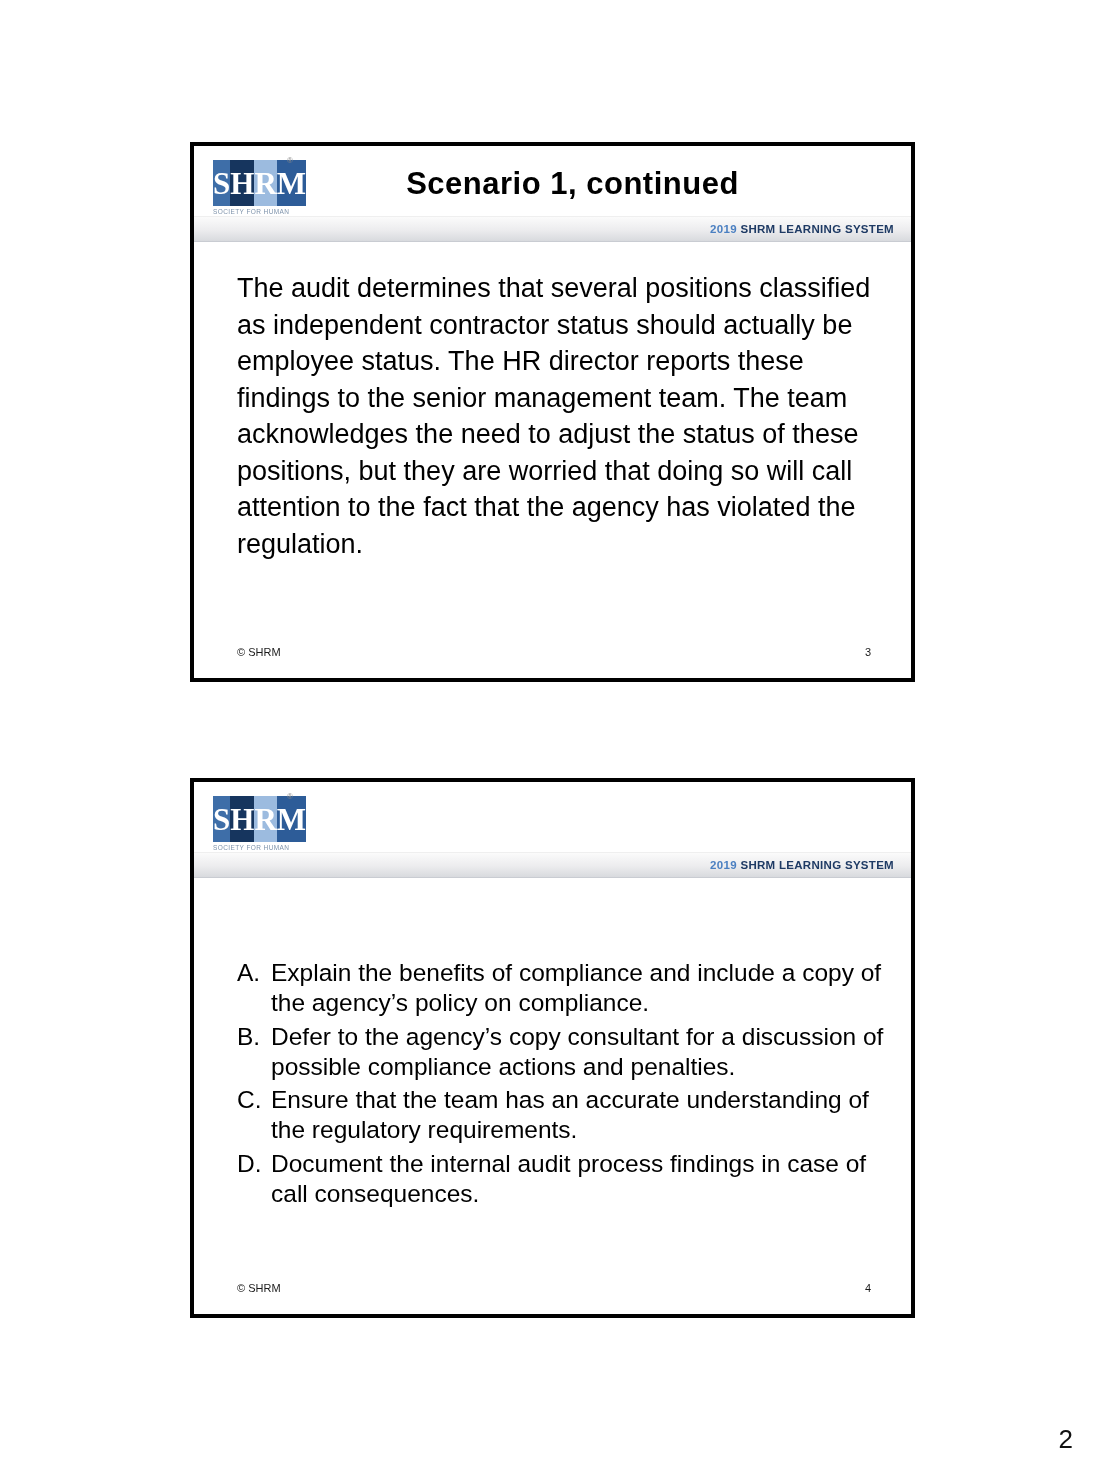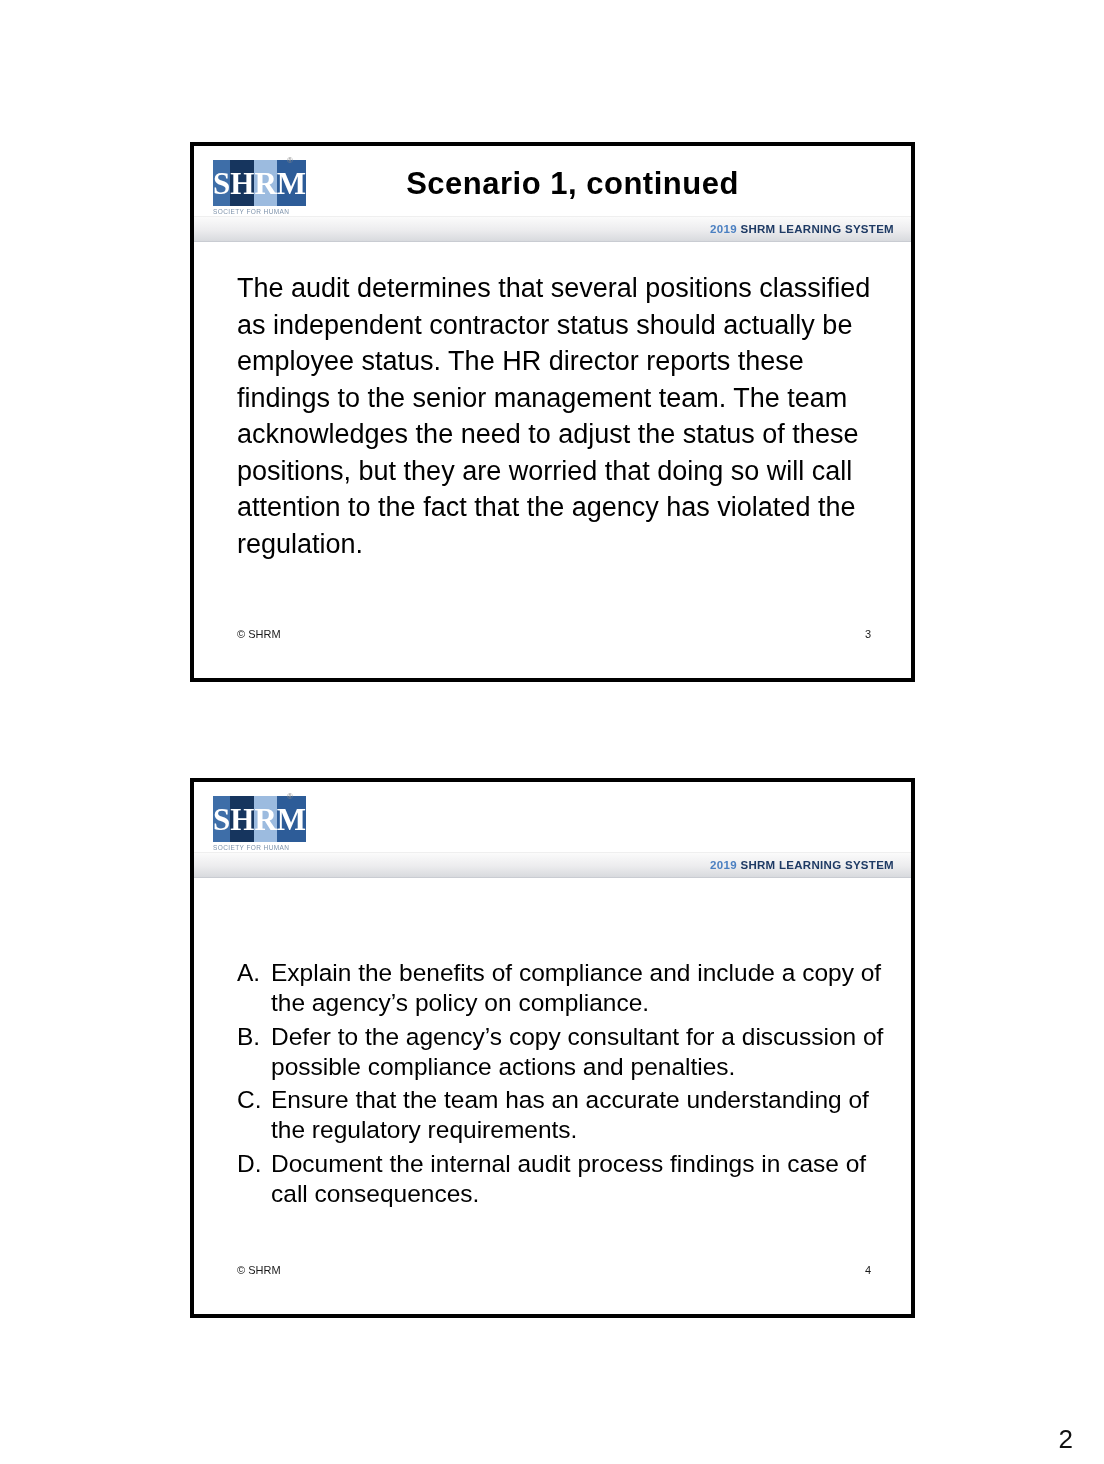--- a/index.html
+++ b/index.html
@@ -78,21 +78,21 @@
     width: 655px;
     font-size: 24.5px; line-height: 30px;
   }
   .options { position: absolute; left: 43px; top: 176px; width: 665px; }
   .option { display: flex; margin-bottom: 3.5px; font-size: 24.5px; line-height: 30px; }
   .option-label { width: 34px; flex: none; }
   .option-text { flex: 1 1 auto; }
 
   .slide-footer {
     position: absolute;
-    left: 0; right: 0; top: 482px;
+    left: 0; right: 0; top: 500px;
     display: flex; justify-content: space-between;
     padding: 0 40px 0 43px;
     font-size: 11px; line-height: 12px;
     color: #1a1a1a;
     align-items: center;
   }
 
   .page-number {
     position: absolute;
     right: 31px; top: 1426px;

